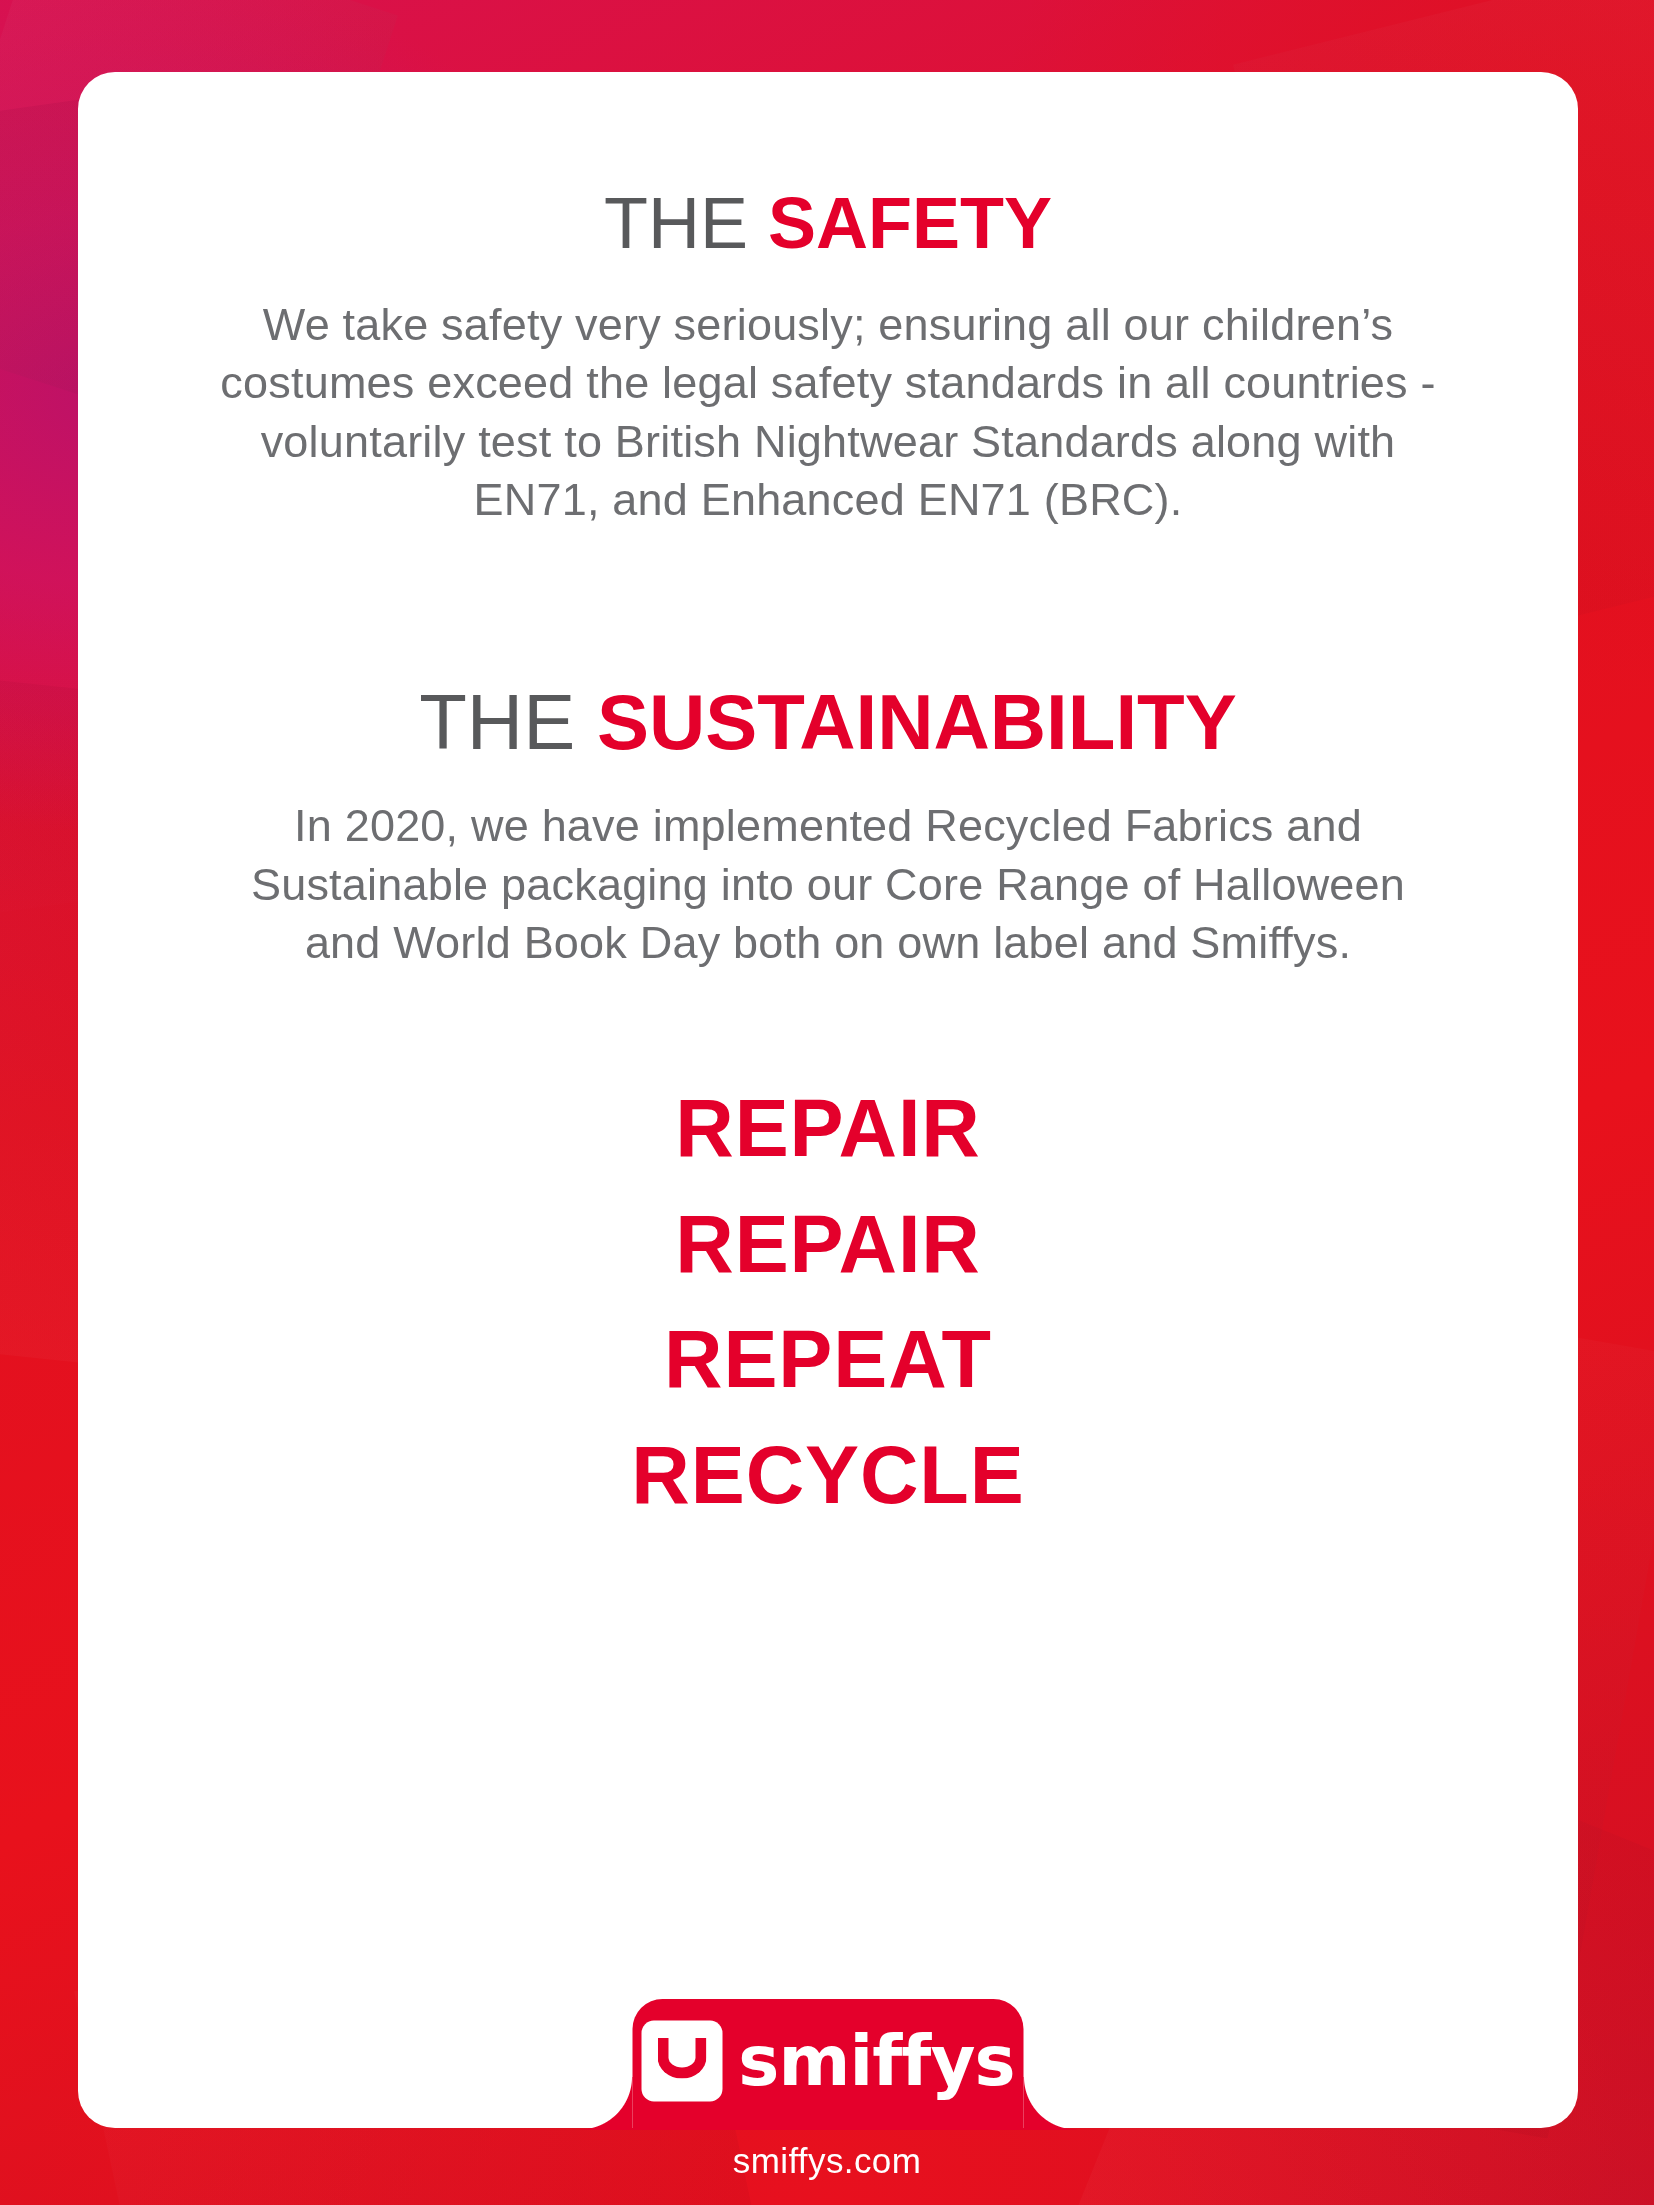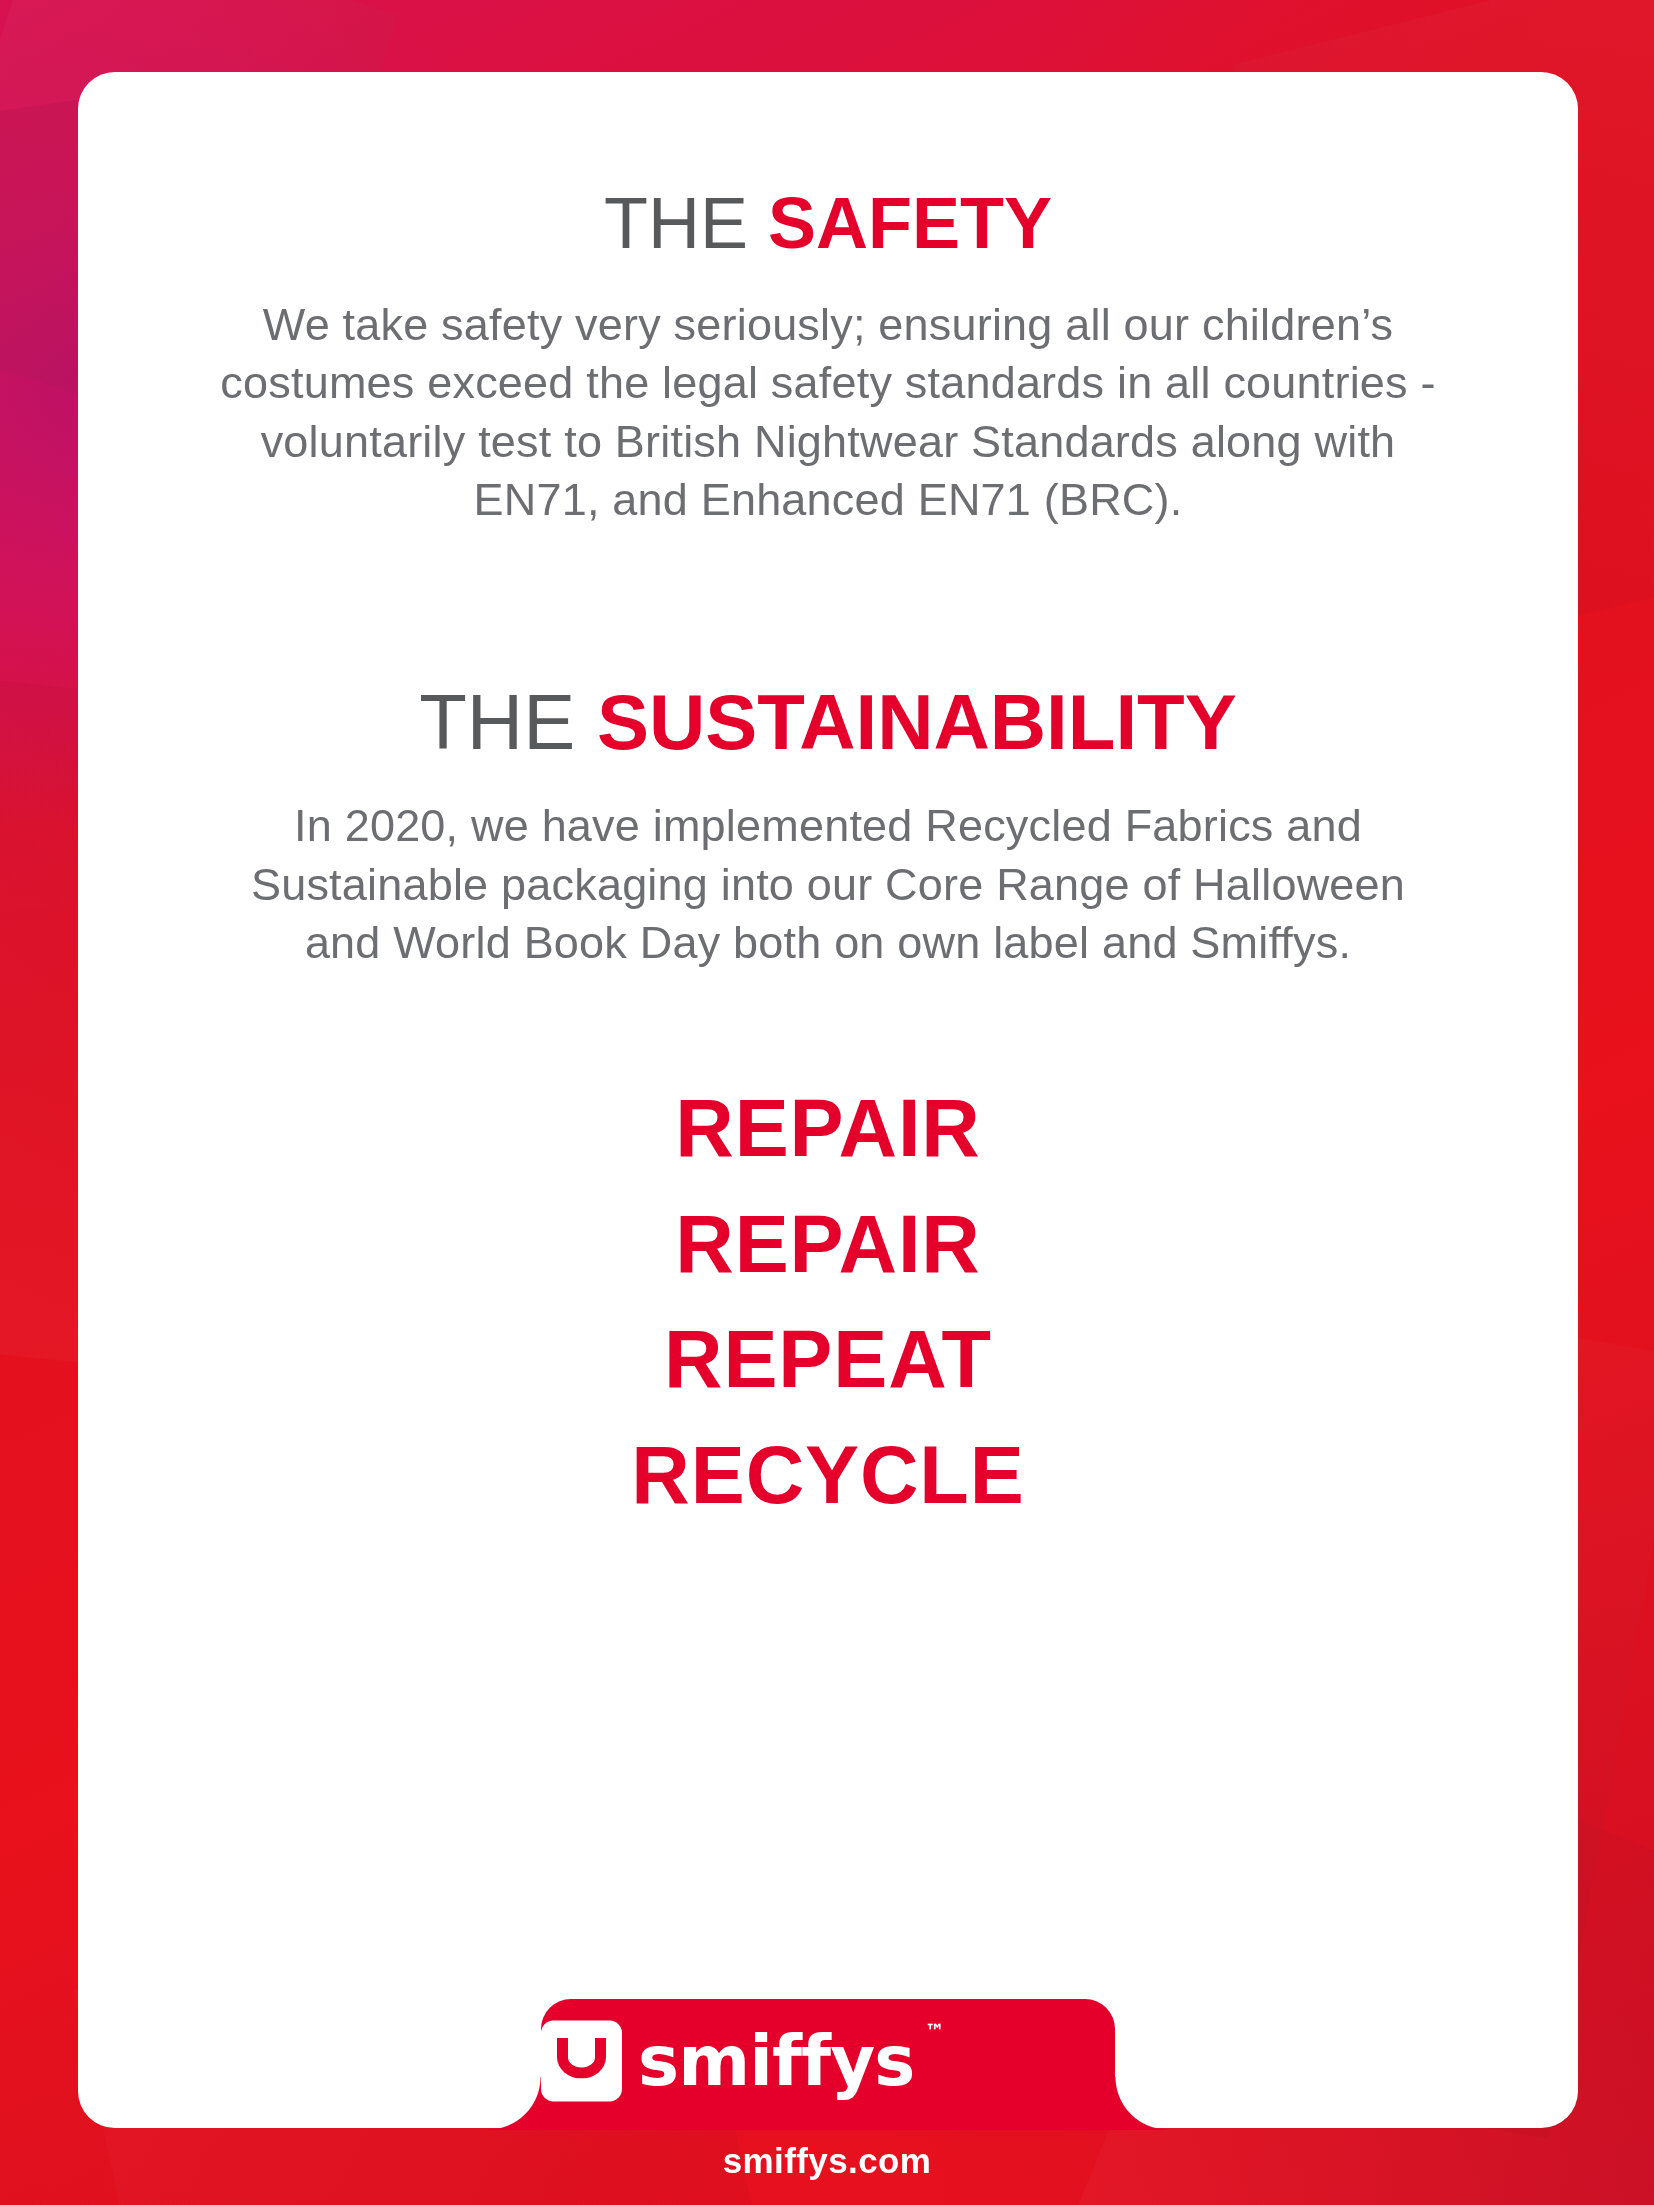--- a/index.html
+++ b/index.html
@@ -105,28 +105,28 @@
     letter-spacing: 0.9px;
   }
   .slogan div { margin: 12px; }
 
   
   .footer-tab {
     position: absolute;
     left: 50%;
     transform: translateX(-50%);
     bottom: -1.8px;
-    width: 574px;
+    width: 391px;
     height: 131px;
     background: #e4002b;
     border-top-left-radius: 30px;
     border-top-right-radius: 30px;
     display: flex;
     align-items: center;
-    justify-content: flex-start;
+    justify-content: center;
   }
   .footer-tab::before,
   .footer-tab::after {
     content: "";
     position: absolute;
     bottom: 0;
     width: 53px;
     height: 53px;
     background: radial-gradient(circle at 0 0, rgba(0,0,0,0) 52px, #e4002b 53px);
   }
@@ -179,21 +179,21 @@
   }
 
   .url {
     position: absolute;
     left: 0;
     right: 0;
     bottom: 25px;
     text-align: center;
     color: #ffffff;
     font-size: 35px;
-    font-weight: 700;
+    font-weight: 400;
     letter-spacing: 0.4px;
   }
 </style>
 </head>
 <body>
 
 <div class="poster">
 
   <div class="shard s1"></div>
   <div class="shard s2"></div>

